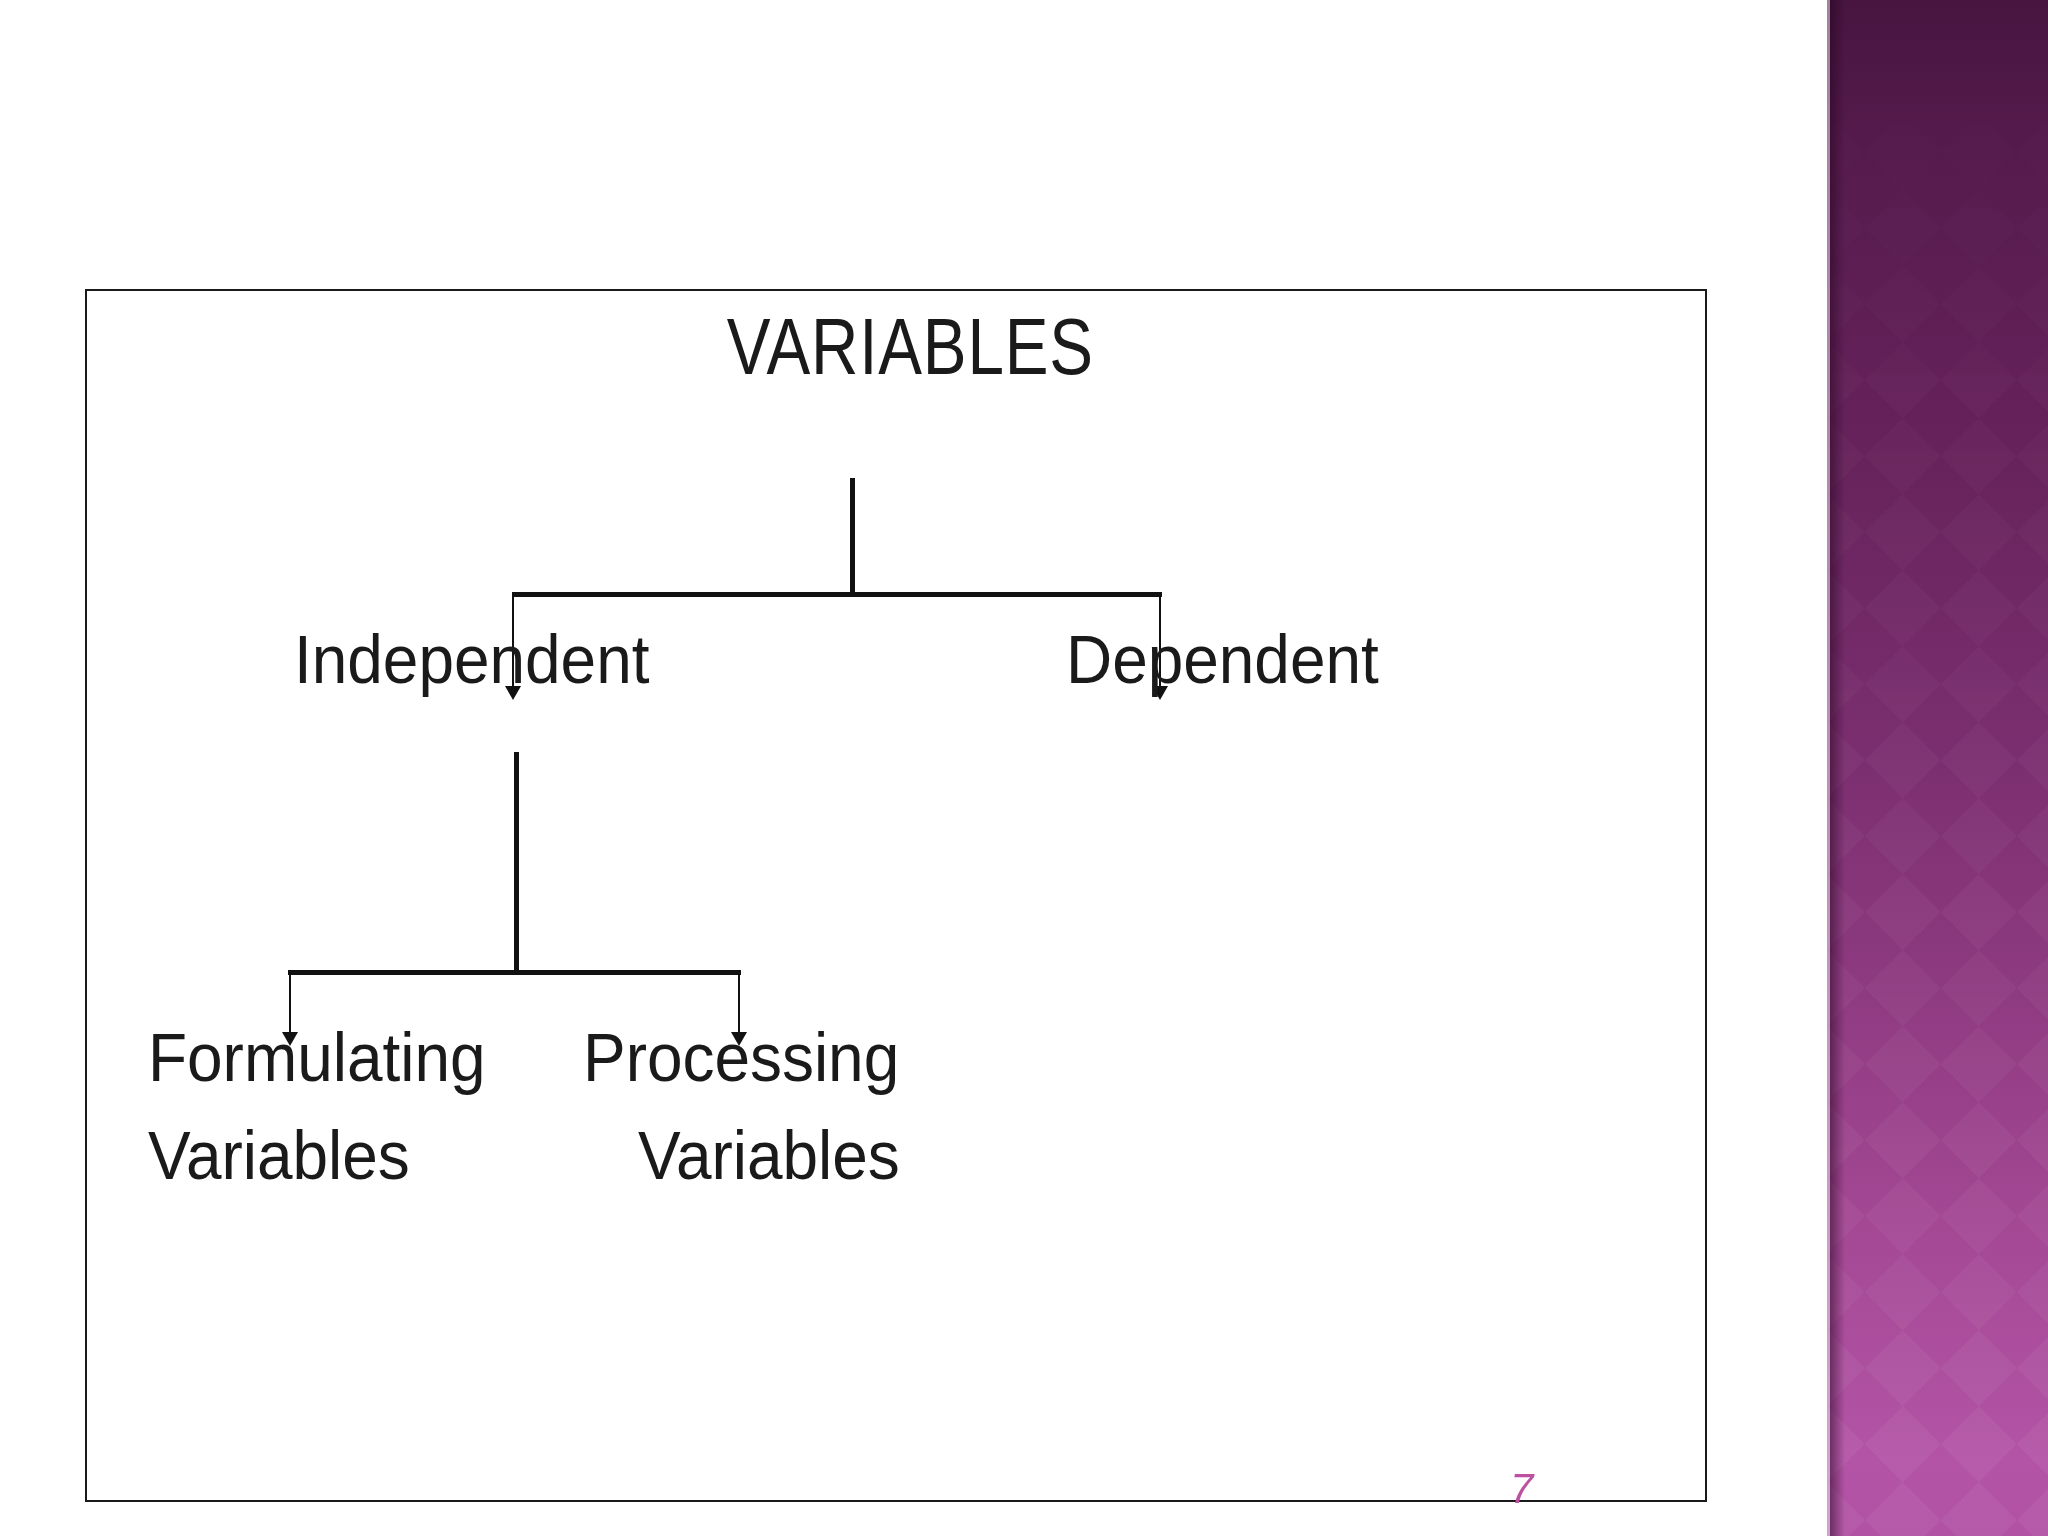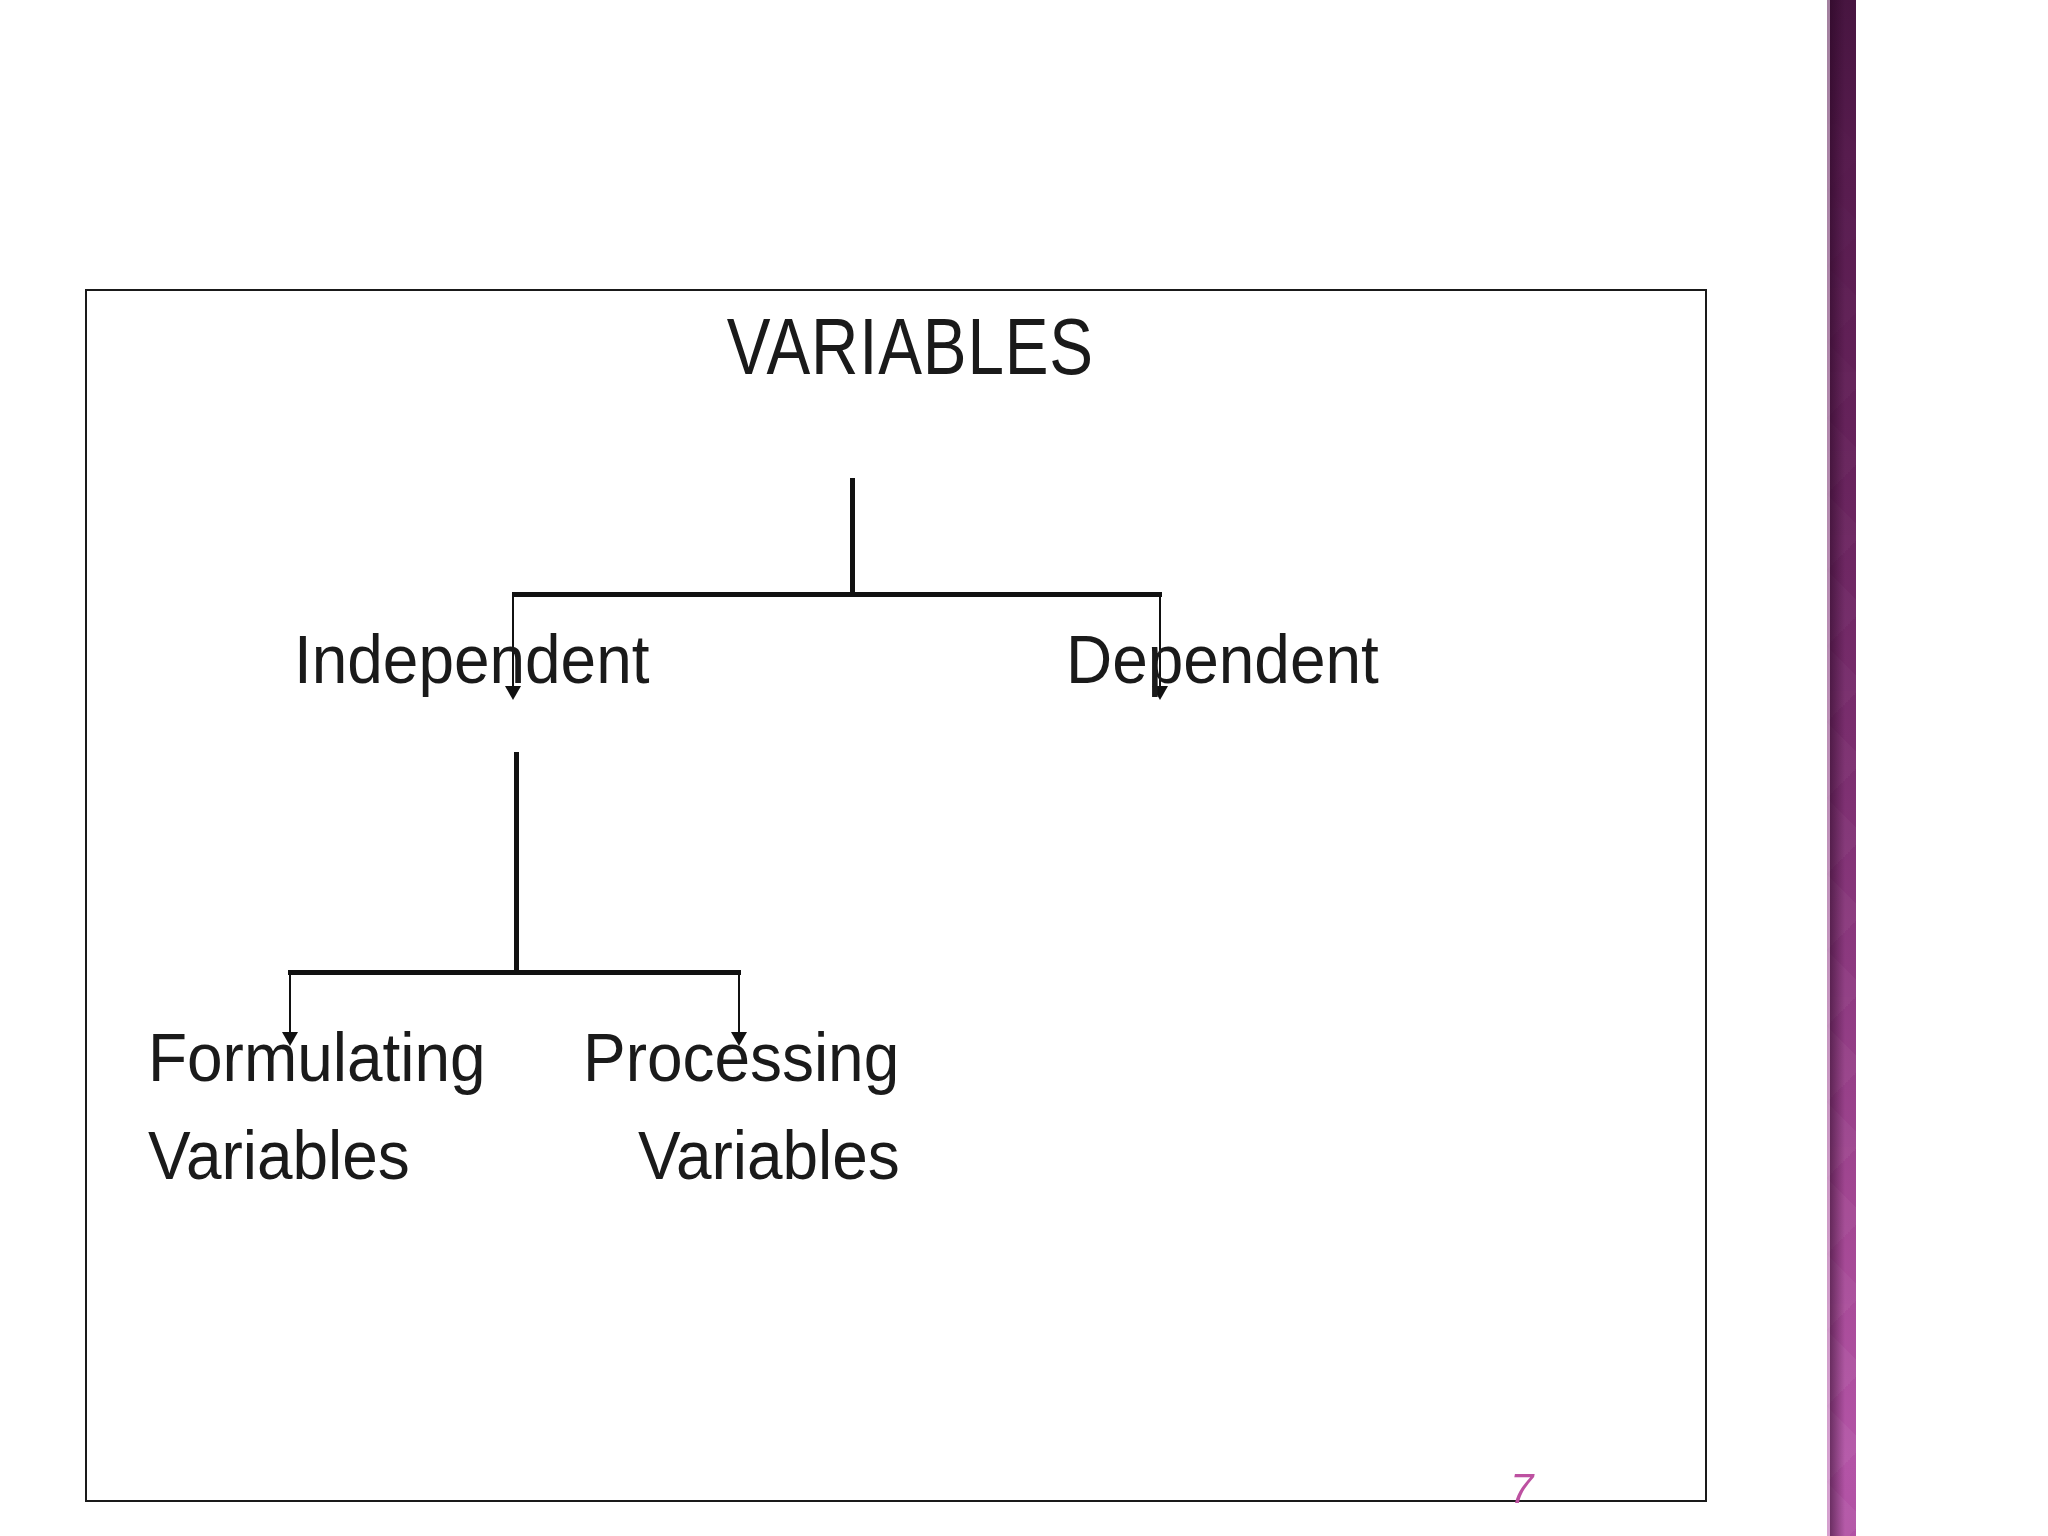--- a/index.html
+++ b/index.html
@@ -3,21 +3,21 @@
 <meta charset="utf-8">
 <style>
   html, body {
     margin: 0;
     padding: 0;
     background: #ffffff;
     font-family: "Liberation Sans", sans-serif;
   }
   #slide {
     position: relative;
-    width: 1856px;
+    width: 2048px;
     height: 1536px;
     background: #ffffff;
     overflow: hidden;
   }
 
   
   .frame {
     position: absolute;
     left: 85px;
     top: 289px;

